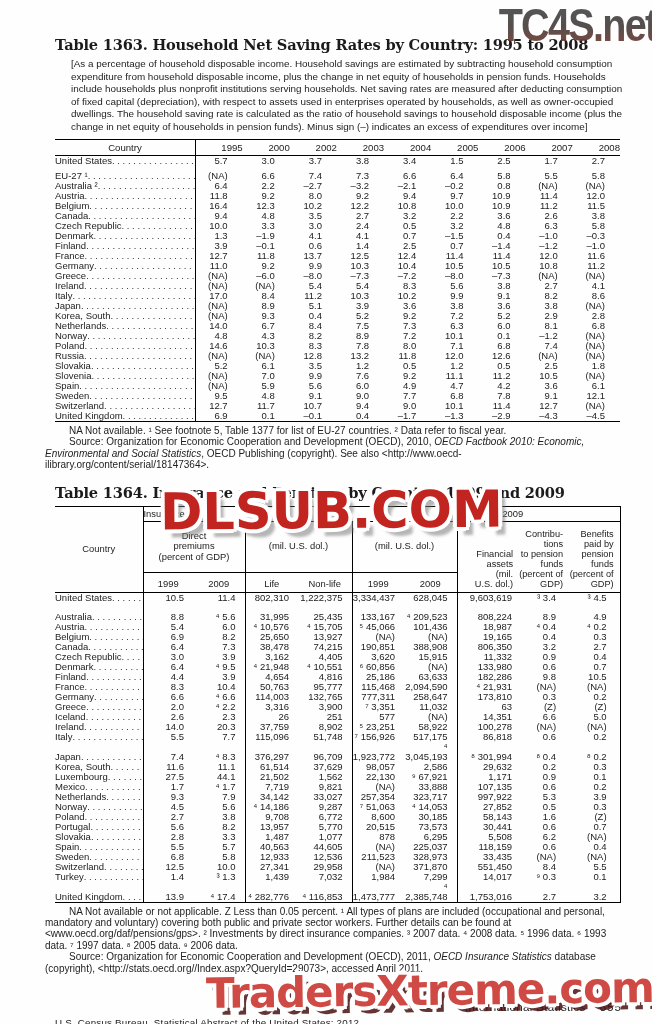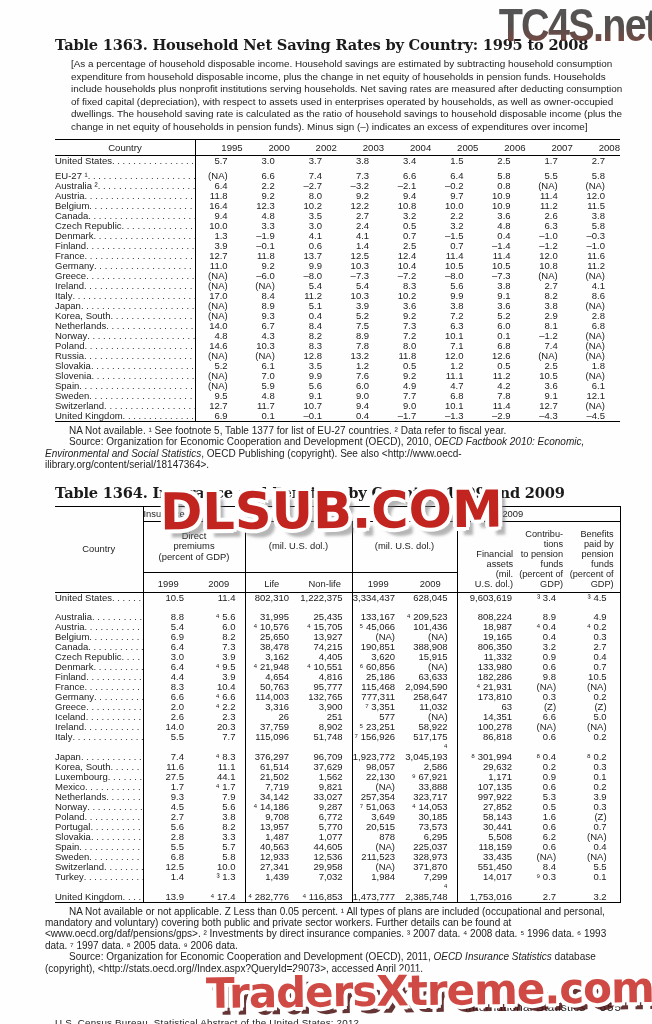--- a/index.html
+++ b/index.html
@@ -1031,21 +1031,21 @@
             <th class="country">
               <span class="cwrap">
                 <span class="cname">Poland</span>
                 <span class="dots"></span>
               </span>
             </th>
             <td>2.7</td>
             <td>3.8</td>
             <td>9,708</td>
             <td>6,772</td>
-            <td>3,649</td>
+            <td>8,600</td>
             <td>30,185</td>
             <td>58,143</td>
             <td>1.6</td>
             <td>(Z)</td>
           </tr>
           <tr>
             <th class="country">
               <span class="cwrap">
                 <span class="cname">Portugal</span>
                 <span class="dots"></span>

